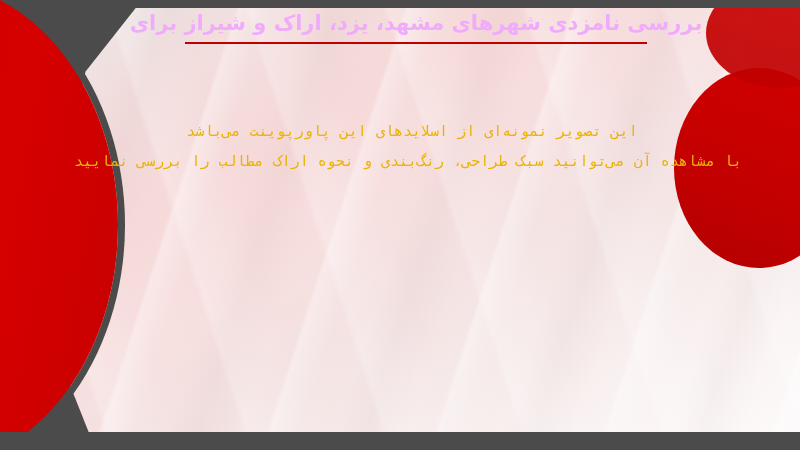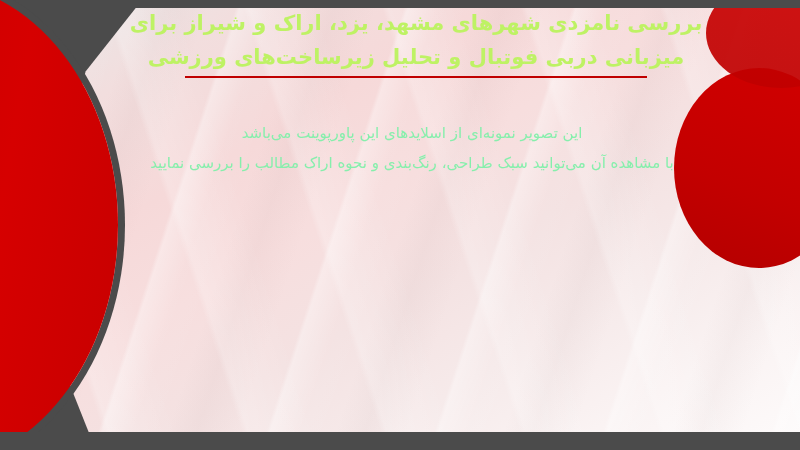--- a/index.html
+++ b/index.html
@@ -114,21 +114,21 @@
   .title-block {
     position: absolute;
     right: 64px;
     top: 6px;
     width: 640px;
     text-align: center;
     direction: rtl;
     z-index: 6;
   }
   .title-line {
-    color: #bef264;
+    color: #f0abfc;
     font-size: 21px;
     font-weight: bold;
     line-height: 34px;
     white-space: nowrap;
     text-align: center;
   }
   .title-rule {
     margin: 2px auto 0 auto;
     width: 462px;
     height: 2px;
@@ -139,24 +139,25 @@
   .body-block {
     position: absolute;
     right: 58px;
     top: 118px;
     width: 660px;
     direction: rtl;
     text-align: center;
     z-index: 6;
   }
   .body-line {
-    color: #86efac;
+    color: #eab308;
     font-size: 15px;
     line-height: 30px;
     white-space: nowrap;
+    font-family: Liberation Mono, monospace;
   }
 
   
   .bottom-shade {
     position: absolute;
     left: 0;
     bottom: 0;
     width: 800px;
     height: 18px;
     background: #4b4b4b;
@@ -173,21 +174,20 @@
     <div class="panel-streaks"></div>
     <div class="panel-streaks2"></div>
     <div class="right-blob"></div>
     <div class="right-blob-b"></div>
   </div>
 
   <div class="left-ellipse"></div>
 
   <div class="title-block">
     <div class="title-line">بررسی نامزدی شهرهای مشهد، یزد، اراک و شیراز برای</div>
-    <div class="title-line">میزبانی دربی فوتبال و تحلیل زیرساخت‌های ورزشی</div>
     <div class="title-rule"></div>
   </div>
 
   <div class="body-block">
     <div class="body-line">این تصویر نمونه‌ای از اسلایدهای این پاورپوینت می‌باشد</div>
     <div class="body-line">با مشاهده آن می‌توانید سبک طراحی، رنگ‌بندی و نحوه اراک مطالب را بررسی نمایید</div>
   </div>
 
   <div class="bottom-shade"></div>
 

